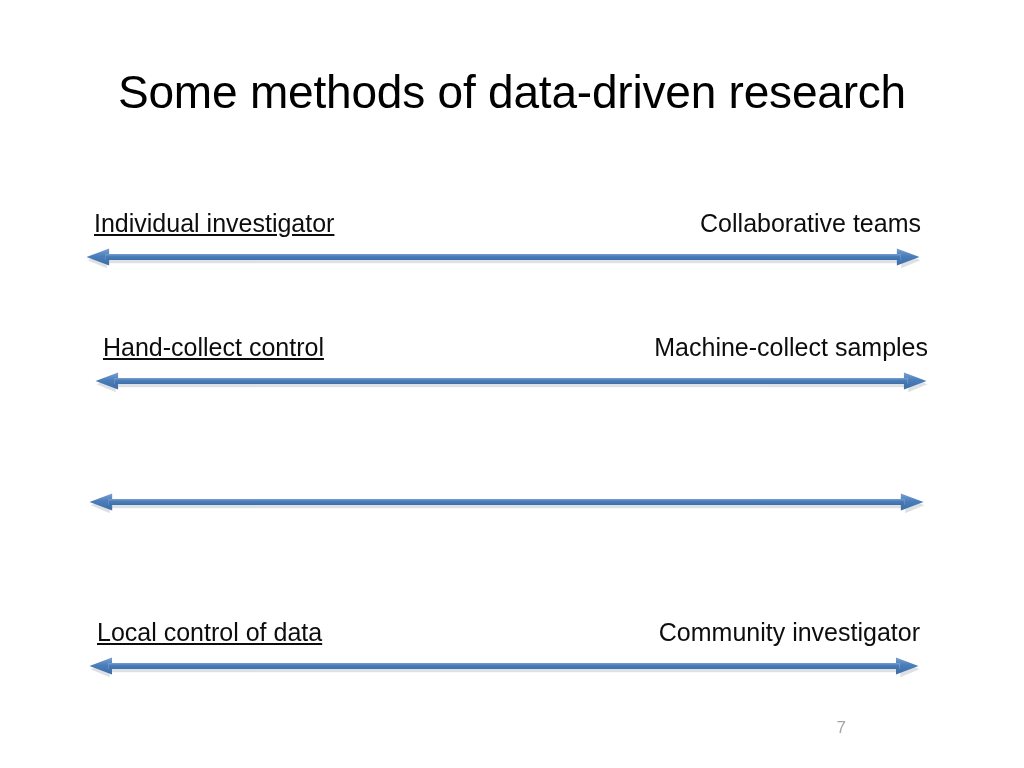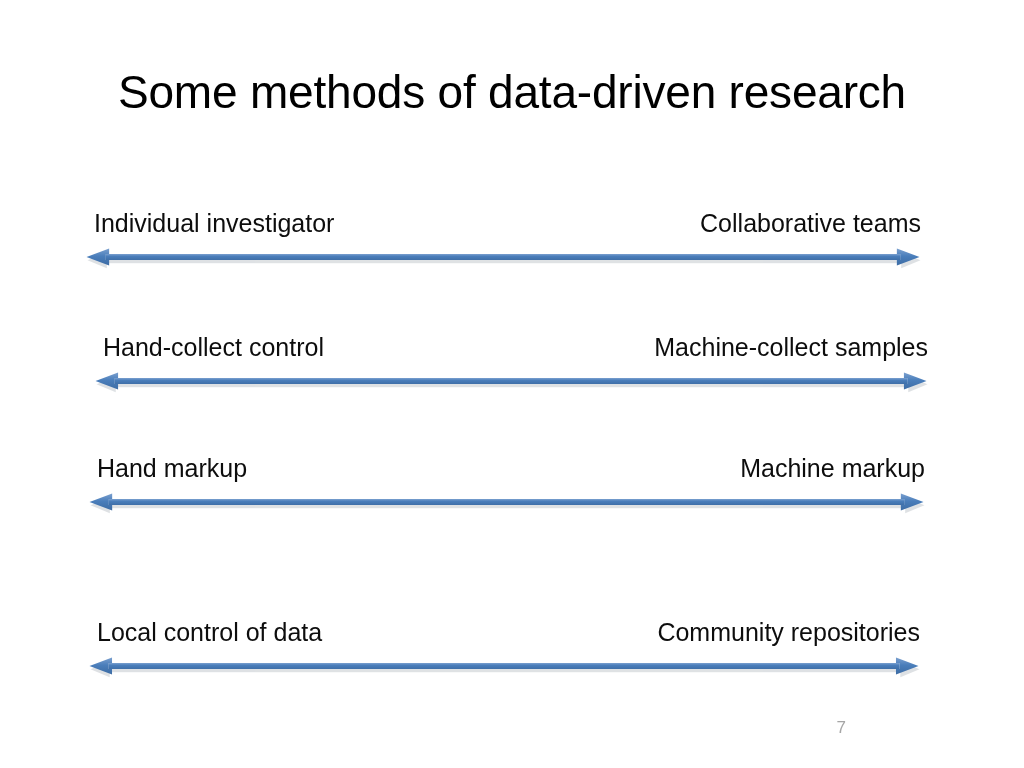--- a/index.html
+++ b/index.html
@@ -58,21 +58,21 @@
     justify-content: space-between;
     align-items: flex-start;
   }
   .row-label {
     font-size: 25px;
     line-height: 34px;
     color: #0d0d0d;
     white-space: nowrap;
     font-weight: 400;
   }
-  .row-label.left  { text-align: right;  margin-left: 10px; }
+  .row-label.left  { text-align: right;  margin-left: 10px; text-decoration: underline; }
   .row-label.right { margin-right: 1px; }
 
   
   .row-arrow {
     position: absolute;
     left: 0;
     top: 40px;
     width: 100%;
     height: 26px;
     display: block;
@@ -149,44 +149,40 @@
           </g>
           <rect x="26" y="7" width="948" height="6" fill="url(#shaftGrad1)"></rect>
           <path d="M 30 1.5 L 3 10 L 30 18.5 L 30 13 L 26 13 L 26 7 L 30 7 Z" fill="url(#headGrad1)"></path>
           <path d="M 970 1.5 L 997 10 L 970 18.5 L 970 13 L 974 13 L 974 7 L 970 7 Z" fill="url(#headGrad1)"></path>
         </g>
       </svg>
     </div>
   </div>
 
   <div class="spectrum-row row-3">
-    <div class="row-labels">
-      <span class="row-label left">Hand markup</span>
-      <span class="row-label right">Machine markup</span>
-    </div>
     <div class="row-arrow">
       <svg viewBox="0 0 1000 26" preserveAspectRatio="none" aria-hidden="true">
         <g transform="translate(0,1)">
           <g opacity="0.22" transform="translate(1.2,3.2)">
             <rect x="26" y="7" width="948" height="6" fill="#6d7a86"></rect>
             <path d="M 26 2 L 3 10 L 26 18 L 26 13 L 26 7 Z" fill="#6d7a86"></path>
             <path d="M 974 2 L 997 10 L 974 18 L 974 13 L 974 7 Z" fill="#6d7a86"></path>
           </g>
           <rect x="26" y="7" width="948" height="6" fill="url(#shaftGrad1)"></rect>
           <path d="M 30 1.5 L 3 10 L 30 18.5 L 30 13 L 26 13 L 26 7 L 30 7 Z" fill="url(#headGrad1)"></path>
           <path d="M 970 1.5 L 997 10 L 970 18.5 L 970 13 L 974 13 L 974 7 L 970 7 Z" fill="url(#headGrad1)"></path>
         </g>
       </svg>
     </div>
   </div>
 
   <div class="spectrum-row row-4">
     <div class="row-labels">
       <span class="row-label left">Local control of data</span>
-      <span class="row-label right">Community repositories</span>
+      <span class="row-label right">Community investigator</span>
     </div>
     <div class="row-arrow">
       <svg viewBox="0 0 1000 26" preserveAspectRatio="none" aria-hidden="true">
         <g transform="translate(0,1)">
           <g opacity="0.22" transform="translate(1.2,3.2)">
             <rect x="26" y="7" width="948" height="6" fill="#6d7a86"></rect>
             <path d="M 26 2 L 3 10 L 26 18 L 26 13 L 26 7 Z" fill="#6d7a86"></path>
             <path d="M 974 2 L 997 10 L 974 18 L 974 13 L 974 7 Z" fill="#6d7a86"></path>
           </g>
           <rect x="26" y="7" width="948" height="6" fill="url(#shaftGrad1)"></rect>

